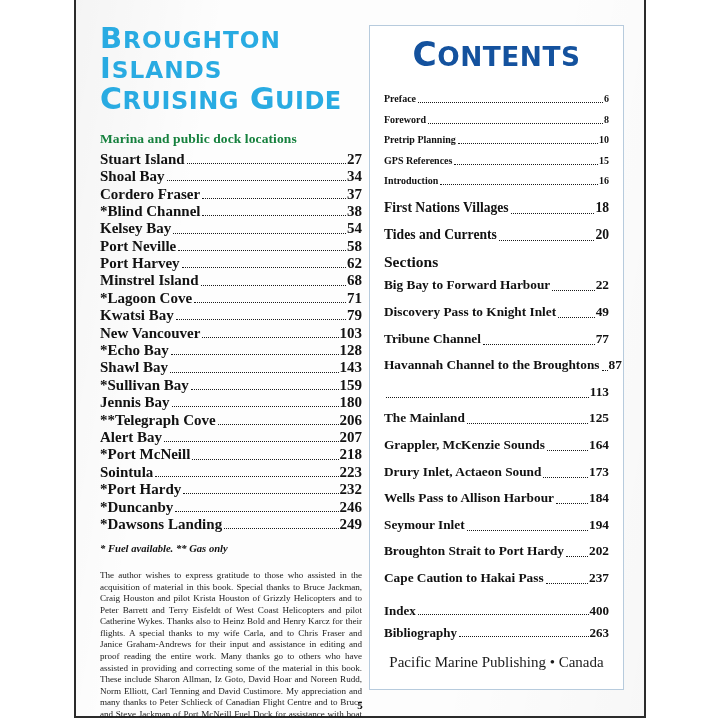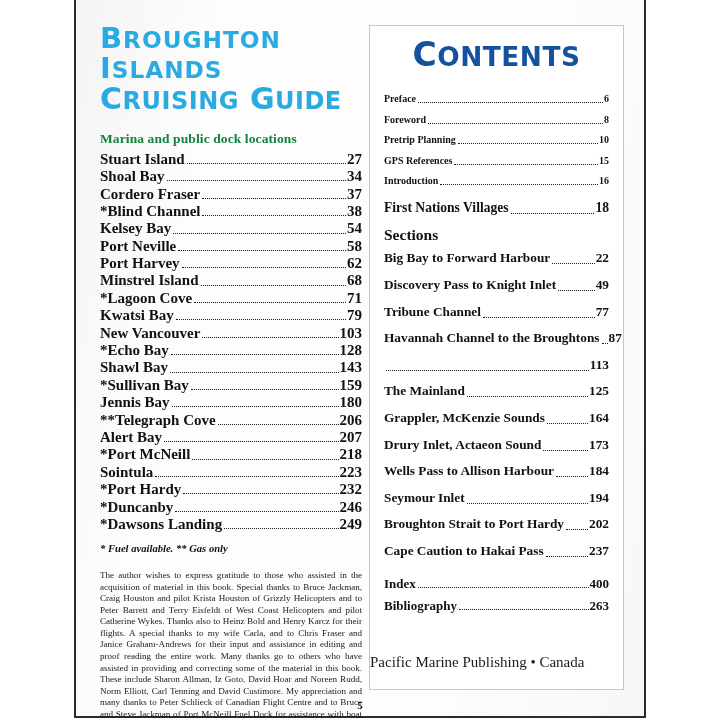--- a/index.html
+++ b/index.html
@@ -187,20 +187,21 @@
     font-size: 13px;
     line-height: 15px;
     margin-bottom: 7px;
   }
 
   #imprint {
     position: absolute;
     left: 0;
     right: 0;
     bottom: 18px;
+    text-align: center;
     font-family: "Liberation Serif", serif;
     font-size: 15px;
     color: #1a1a1a;
   }
 
   
   #page-number {
     position: absolute;
     left: 0;
     right: 0;
@@ -378,20 +379,25 @@
           <span class="pg">16</span>
         </div>
       </div>
 
     <div id="major-list">
         <div class="toc-row">
           <span class="lbl">First Nations Villages</span>
           <span class="dots"></span>
           <span class="pg">18</span>
         </div>
+        <div class="toc-row">
+          <span class="lbl">Tides and Currents</span>
+          <span class="dots"></span>
+          <span class="pg">20</span>
+        </div>
       </div>
 
     <div id="sections-heading">Sections</div>
 
     <div id="sections-list">
         <div class="toc-row">
           <span class="lbl">Big Bay to Forward Harbour</span>
           <span class="dots"></span>
           <span class="pg">22</span>
         </div>

